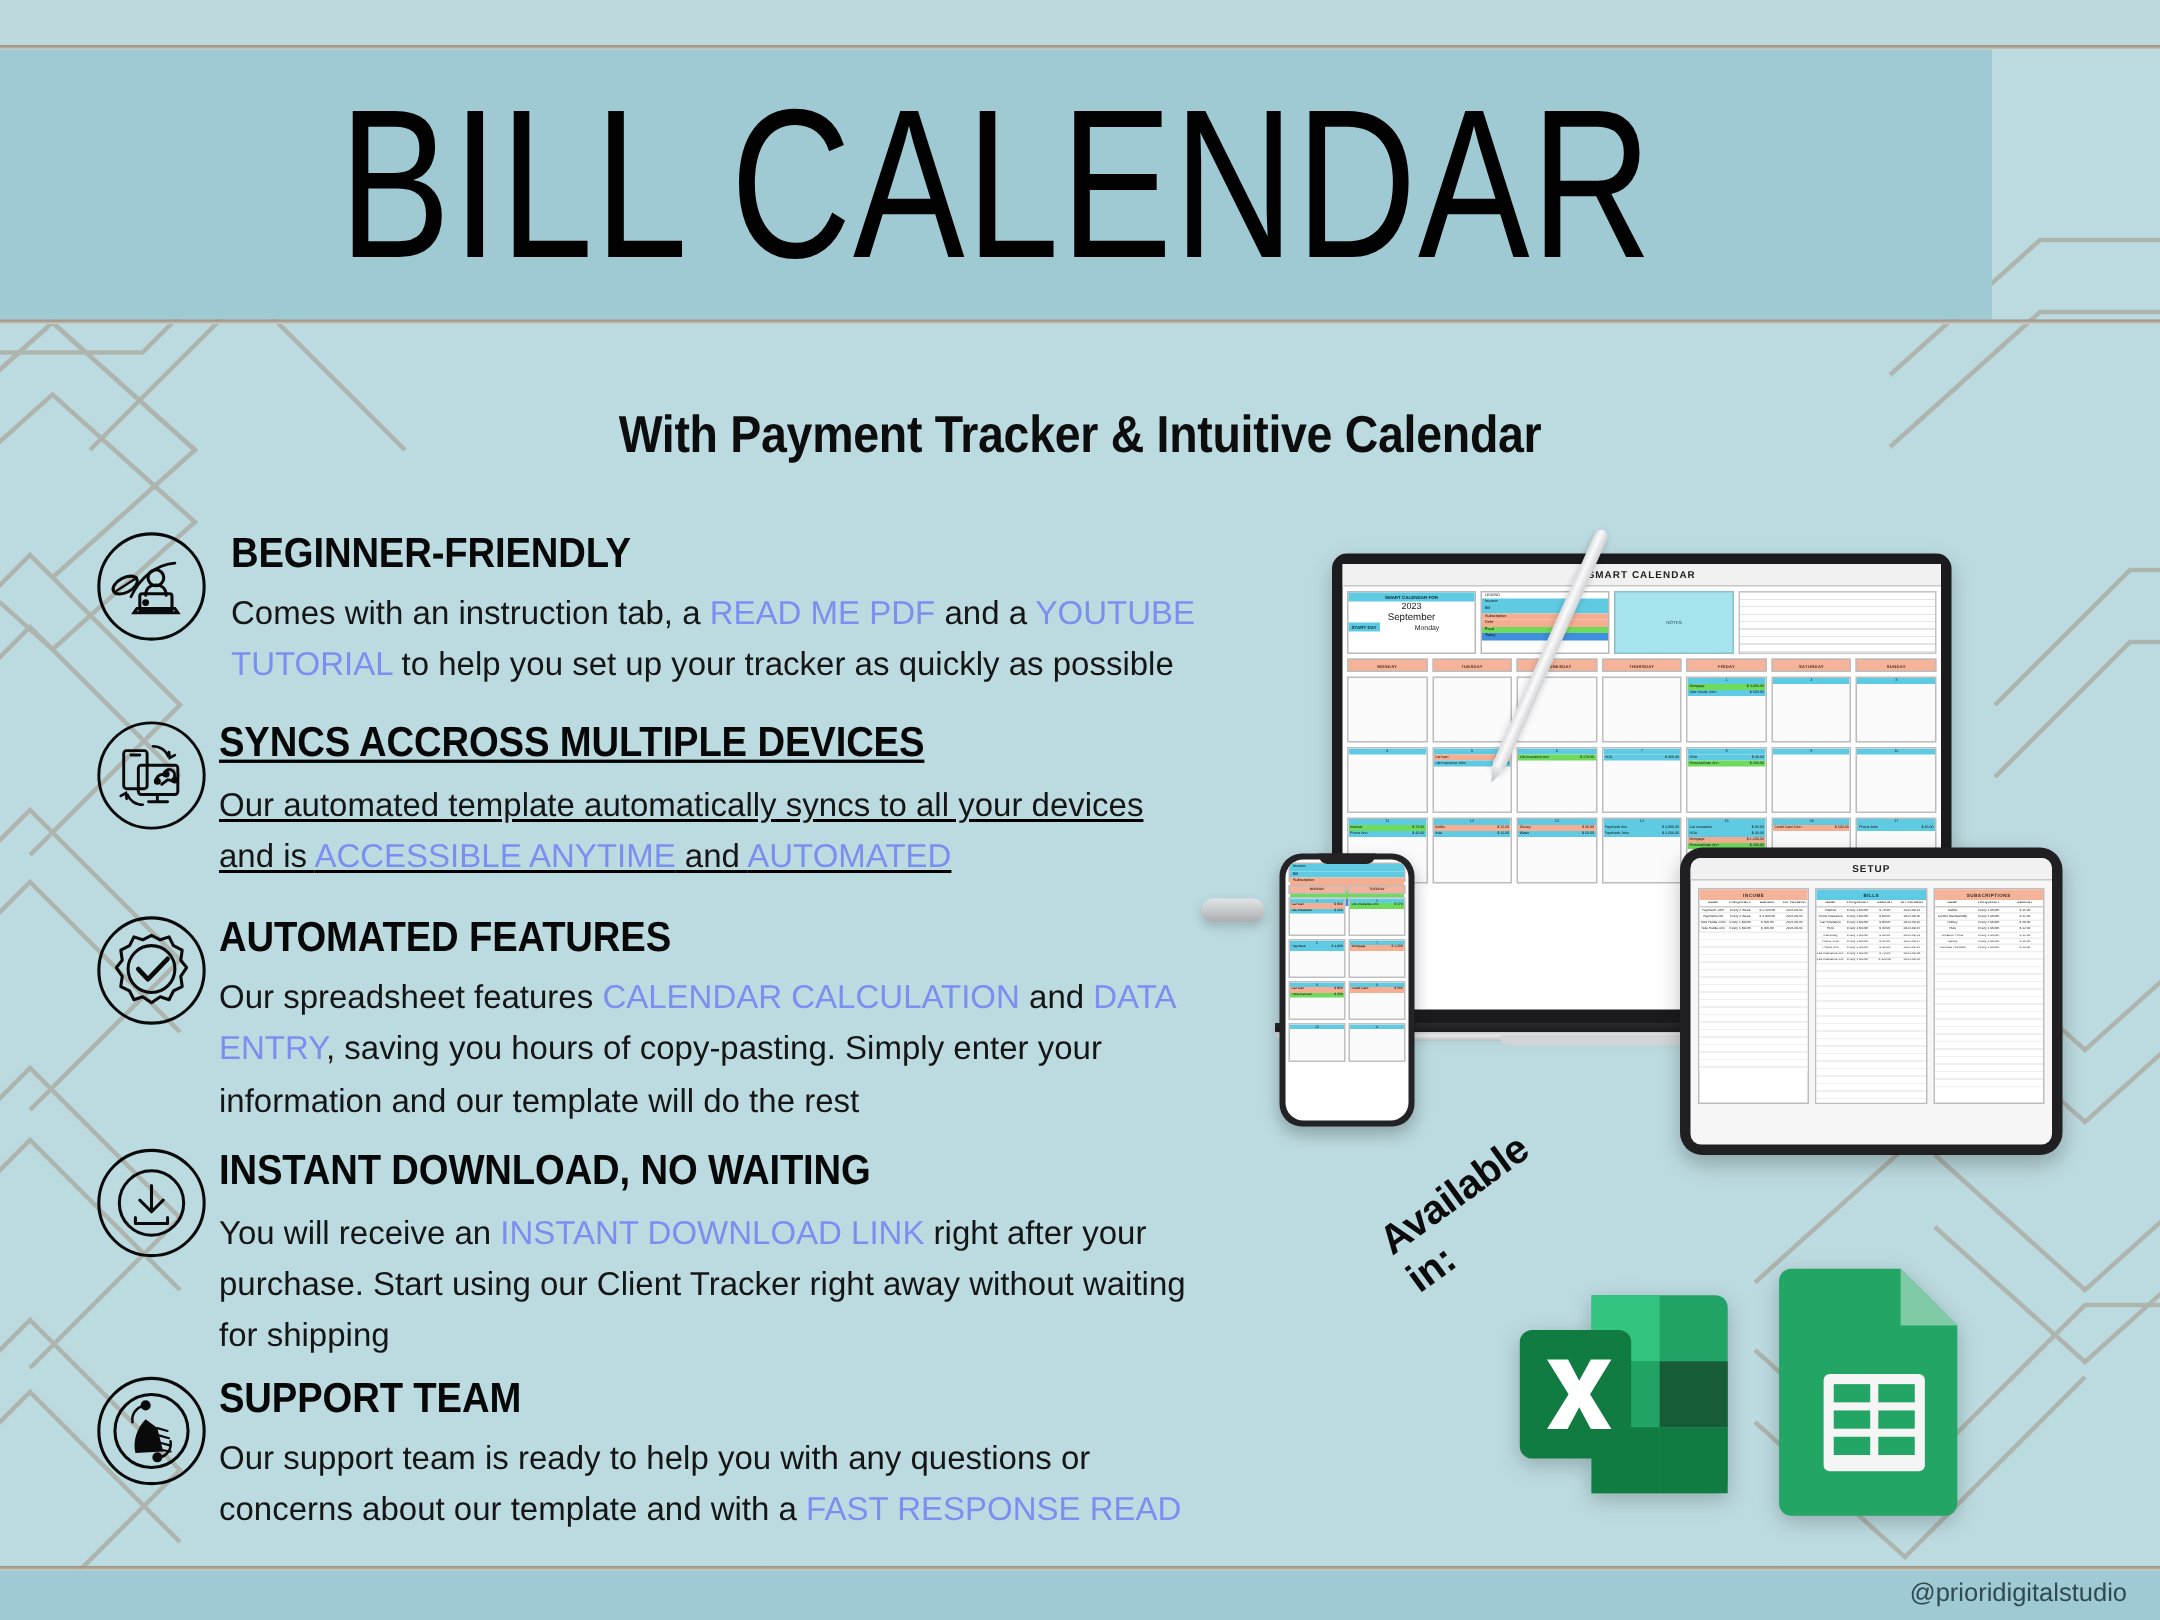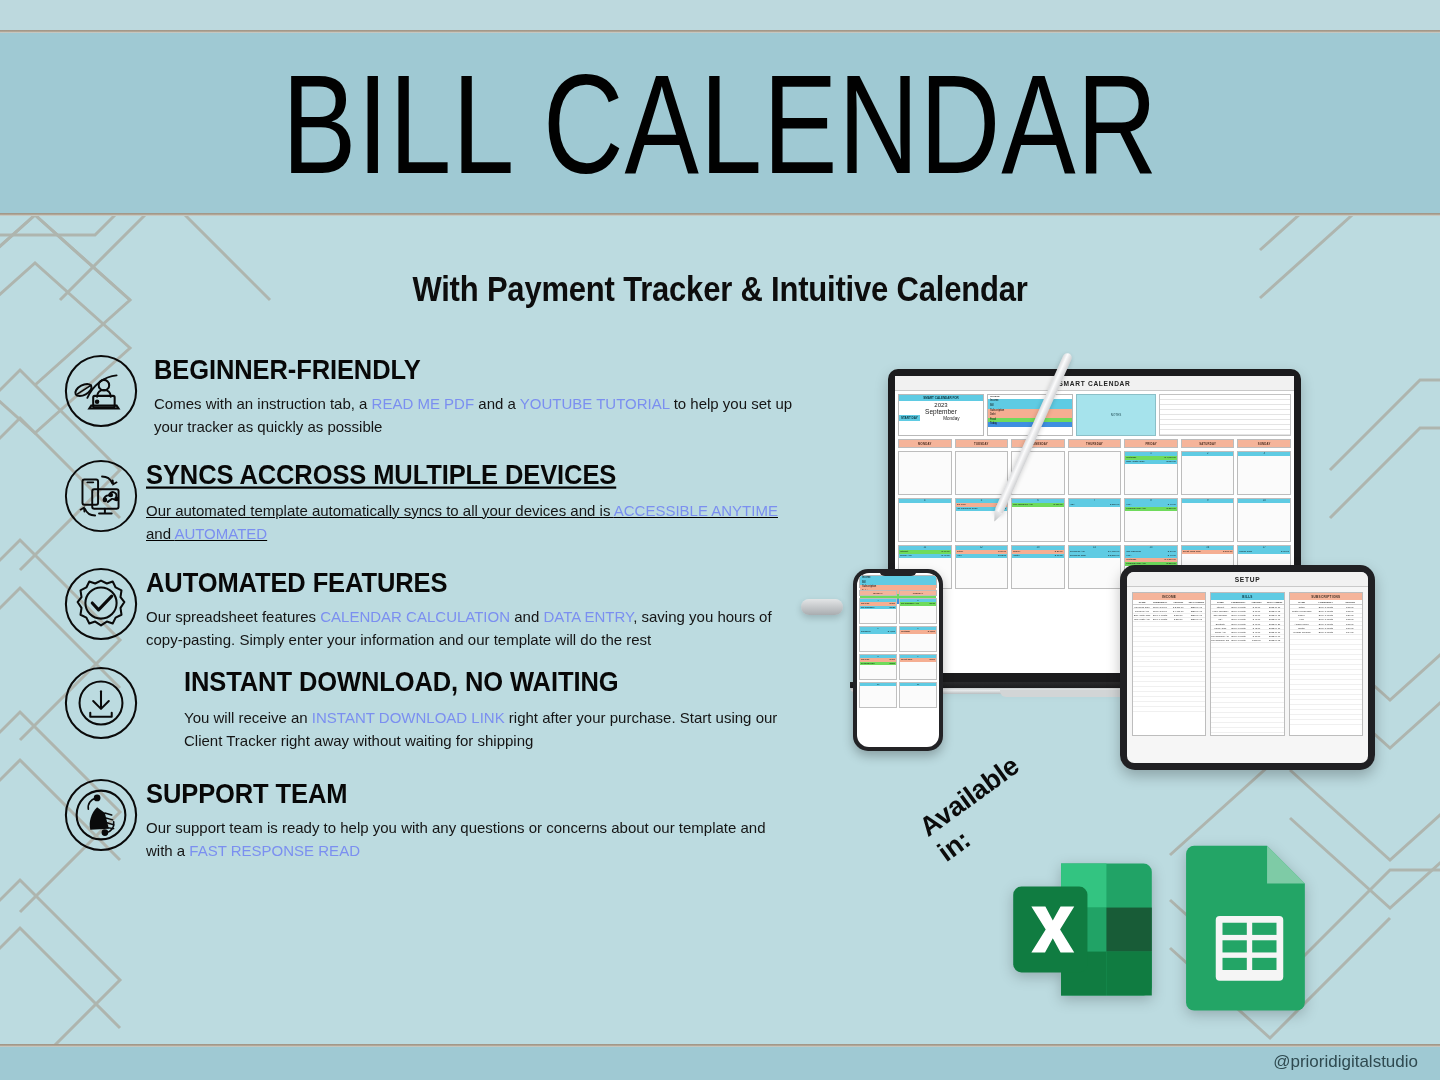--- a/index.html
+++ b/index.html
@@ -20,21 +20,21 @@
     position:absolute; top:0; left:0; width:1440px; height:30px;
     background:#bdd9de;
   }
   .rule { position:absolute; left:0; width:1440px; height:3px;
           background:linear-gradient(180deg,#9b9183 0%,#b3a898 55%,#cfd9d8 100%); }
   #rule-top { top:30px; }
   #rule-bottom { top:213px; }
 
   
   .header-band {
-    position:absolute; top:33px; left:0; width:1440px; height:180px;
+    position:absolute; top:33px; left:0; width:1328px; height:180px;
     background:#9fc9d3;
     display:flex; align-items:center; justify-content:center;
   }
   .header-title {
     font-size:120px; font-weight:400; letter-spacing:1px;
     color:#010101; line-height:1;
     transform:scaleX(0.93) scaleY(1.18);
     font-family:"Liberation Sans", sans-serif;
     white-space:nowrap;
   }
@@ -58,30 +58,30 @@
   }
   .icon-wrap svg { width:78px; height:78px; display:block; }
 
   .feat-body { padding-left:14px; padding-top:6px; }
   .feat-title {
     font-size:25.5px; font-weight:bold; color:#080808;
     letter-spacing:-0.1px; transform:scaleY(1.1); transform-origin:left top;
     margin-bottom:9px;
   }
   .feat-desc {
-    font-size:15px; line-height:1.55; color:#151515;
+    font-size:22px; line-height:1.55; color:#151515;
     max-width:650px;
   }
   .hl { color:#7b8ff0; font-weight:400; }
 
   
   #feature-0 { margin-bottom:14px; }
   #feature-1 { margin-bottom:16px;text-decoration:underline; }
   #feature-2 { margin-bottom:8px; }
-  #feature-3 { margin-bottom:20px;gap:38px; }
+  #feature-3 { margin-bottom:4px; }
 
   #feature-1 .feat-body, #feature-2 .feat-body,
   #feature-3 .feat-body, #feature-4 .feat-body { padding-left:6px; }
   #feature-1 .feat-title, #feature-3 .feat-title { margin-bottom:11px; }
   #feature-4 .feat-title { margin-bottom:9px; }
 
   
   #devices { position:absolute; left:815px; top:360px; width:600px; height:420px; }
 
   

